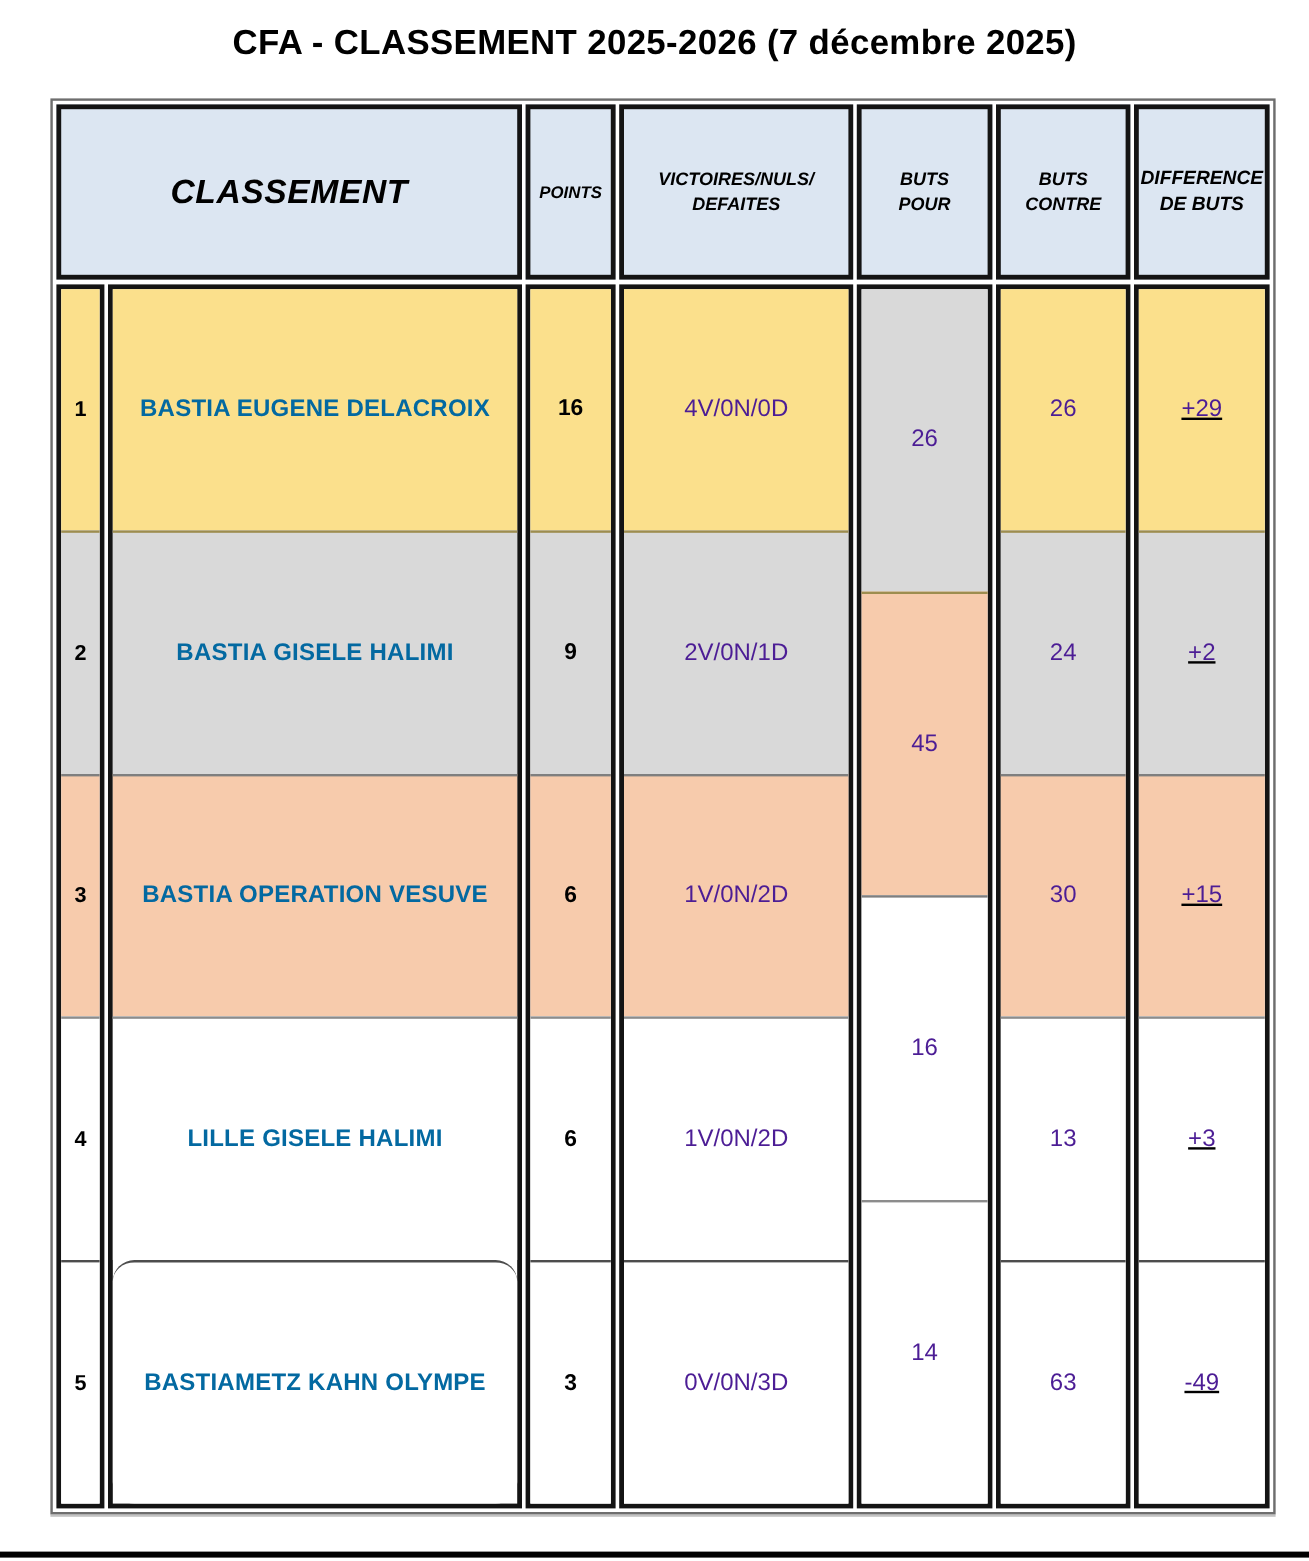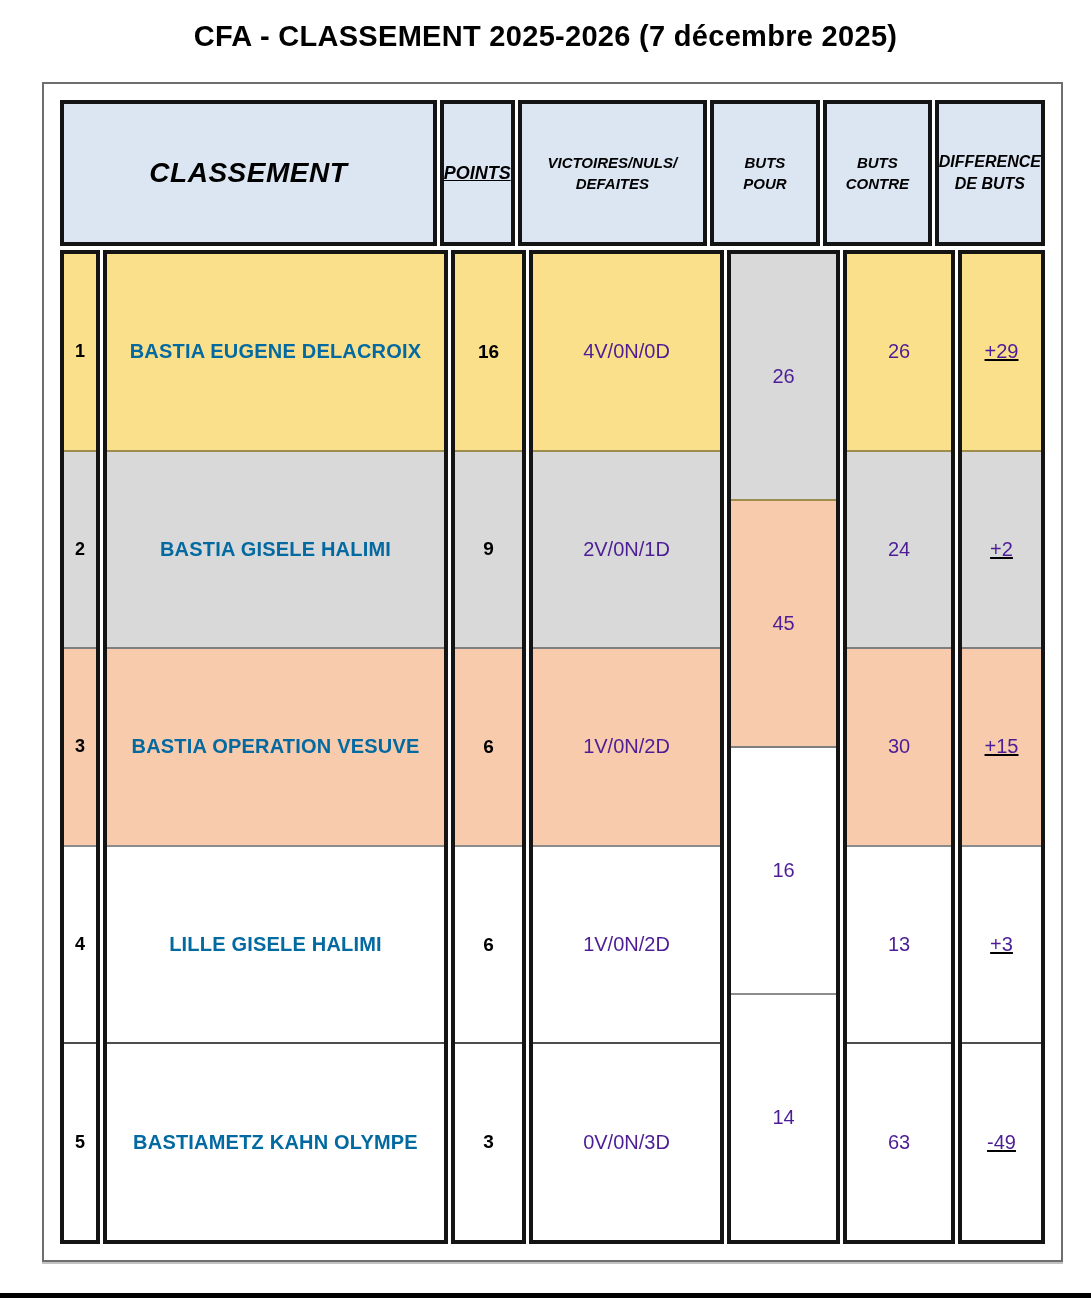--- a/index.html
+++ b/index.html
@@ -7,35 +7,35 @@
               font-family:"Liberation Sans", sans-serif; position:relative; overflow:hidden; }
 
   .page-title {
     position:absolute; top:20px; left:0; width:100%;
     text-align:center; font-size:29px; font-weight:bold; color:#000;
     letter-spacing:0.3px;
   }
 
   .standings {
     position:absolute; left:42px; top:82px; width:1021px; height:1180px;
-    border:2px solid #6e6e6e; padding:16px; background:#fff;
+    border:2px solid #6e6e6e; padding:3px; background:#fff;
     display:flex; flex-direction:column;
     box-shadow:0 2px 0 #c2c2c2;
   }
 
   
   .hrow { display:flex; gap:3px; height:146px; margin-bottom:4px; }
   .hcell {
     border:4px solid #141414; background:#dce6f2;
     display:flex; align-items:center; justify-content:center;
     text-align:center; font-weight:bold; font-style:italic; color:#000;
     white-space:pre-line;
   }
   .h-classement { width:388px; font-size:28px; letter-spacing:0.5px; }
-  .h-points     { width:75px;  font-size:18px;text-decoration:underline; }
+  .h-points     { width:75px;  font-size:14px; }
   .h-record     { width:195px; font-size:15px; line-height:1.4; }
   .h-pour       { width:113px; font-size:15px; line-height:1.4; }
   .h-contre     { width:112px; font-size:15px; line-height:1.4; }
   .h-diff       { flex:1;      font-size:16px; line-height:1.4; }
 
   
   .tbody { display:flex; gap:3px; flex:1; }
   .colbox {
     border:4px solid #141414; background:#fff;
     display:flex; flex-direction:column;
@@ -94,21 +94,21 @@
       <div class="cell rank" style="background: rgb(247, 203, 172);">3</div>
       <div class="cell rank" style="background: rgb(255, 255, 255);">4</div>
       <div class="cell rank" style="background: rgb(255, 255, 255);">5</div>
     </div>
 
     <div class="colbox col-team">
       <div class="cell team" style="background: rgb(251, 224, 140);">BASTIA EUGENE DELACROIX</div>
       <div class="cell team" style="background: rgb(217, 217, 217);">BASTIA GISELE HALIMI</div>
       <div class="cell team" style="background: rgb(247, 203, 172);">BASTIA OPERATION VESUVE</div>
       <div class="cell team" style="background: rgb(255, 255, 255);">LILLE GISELE HALIMI</div>
-      <div class="cell team" style="background: rgb(255, 255, 255);">BASTIAMETZ KAHN OLYMPE</div>
+      <div class="cell team" style="background: rgb(255, 255, 255); border-radius: 18px;">BASTIAMETZ KAHN OLYMPE</div>
     </div>
 
     <div class="colbox col-points">
       <div class="cell points" style="background: rgb(251, 224, 140);">16</div>
       <div class="cell points" style="background: rgb(217, 217, 217);">9</div>
       <div class="cell points" style="background: rgb(247, 203, 172);">6</div>
       <div class="cell points" style="background: rgb(255, 255, 255);">6</div>
       <div class="cell points" style="background: rgb(255, 255, 255);">3</div>
     </div>
 

